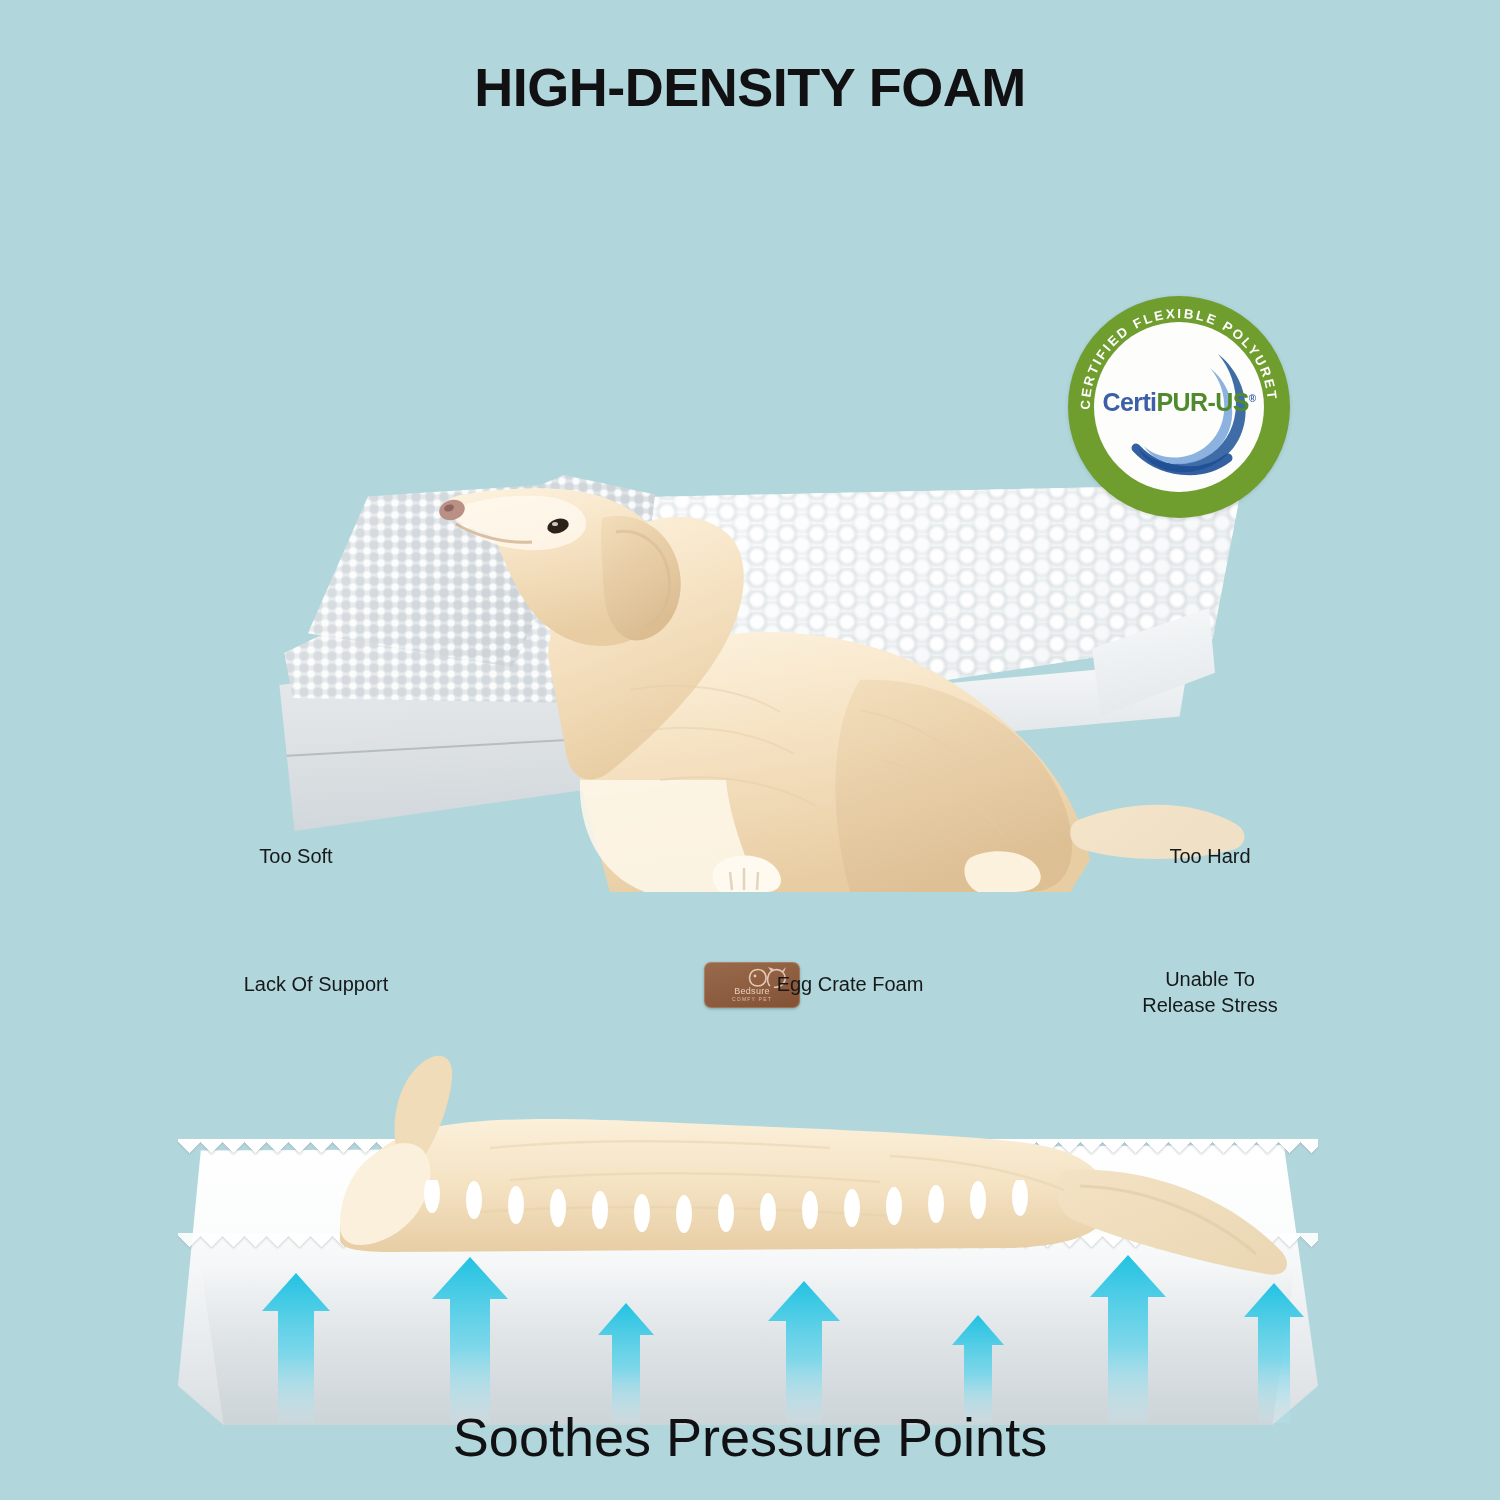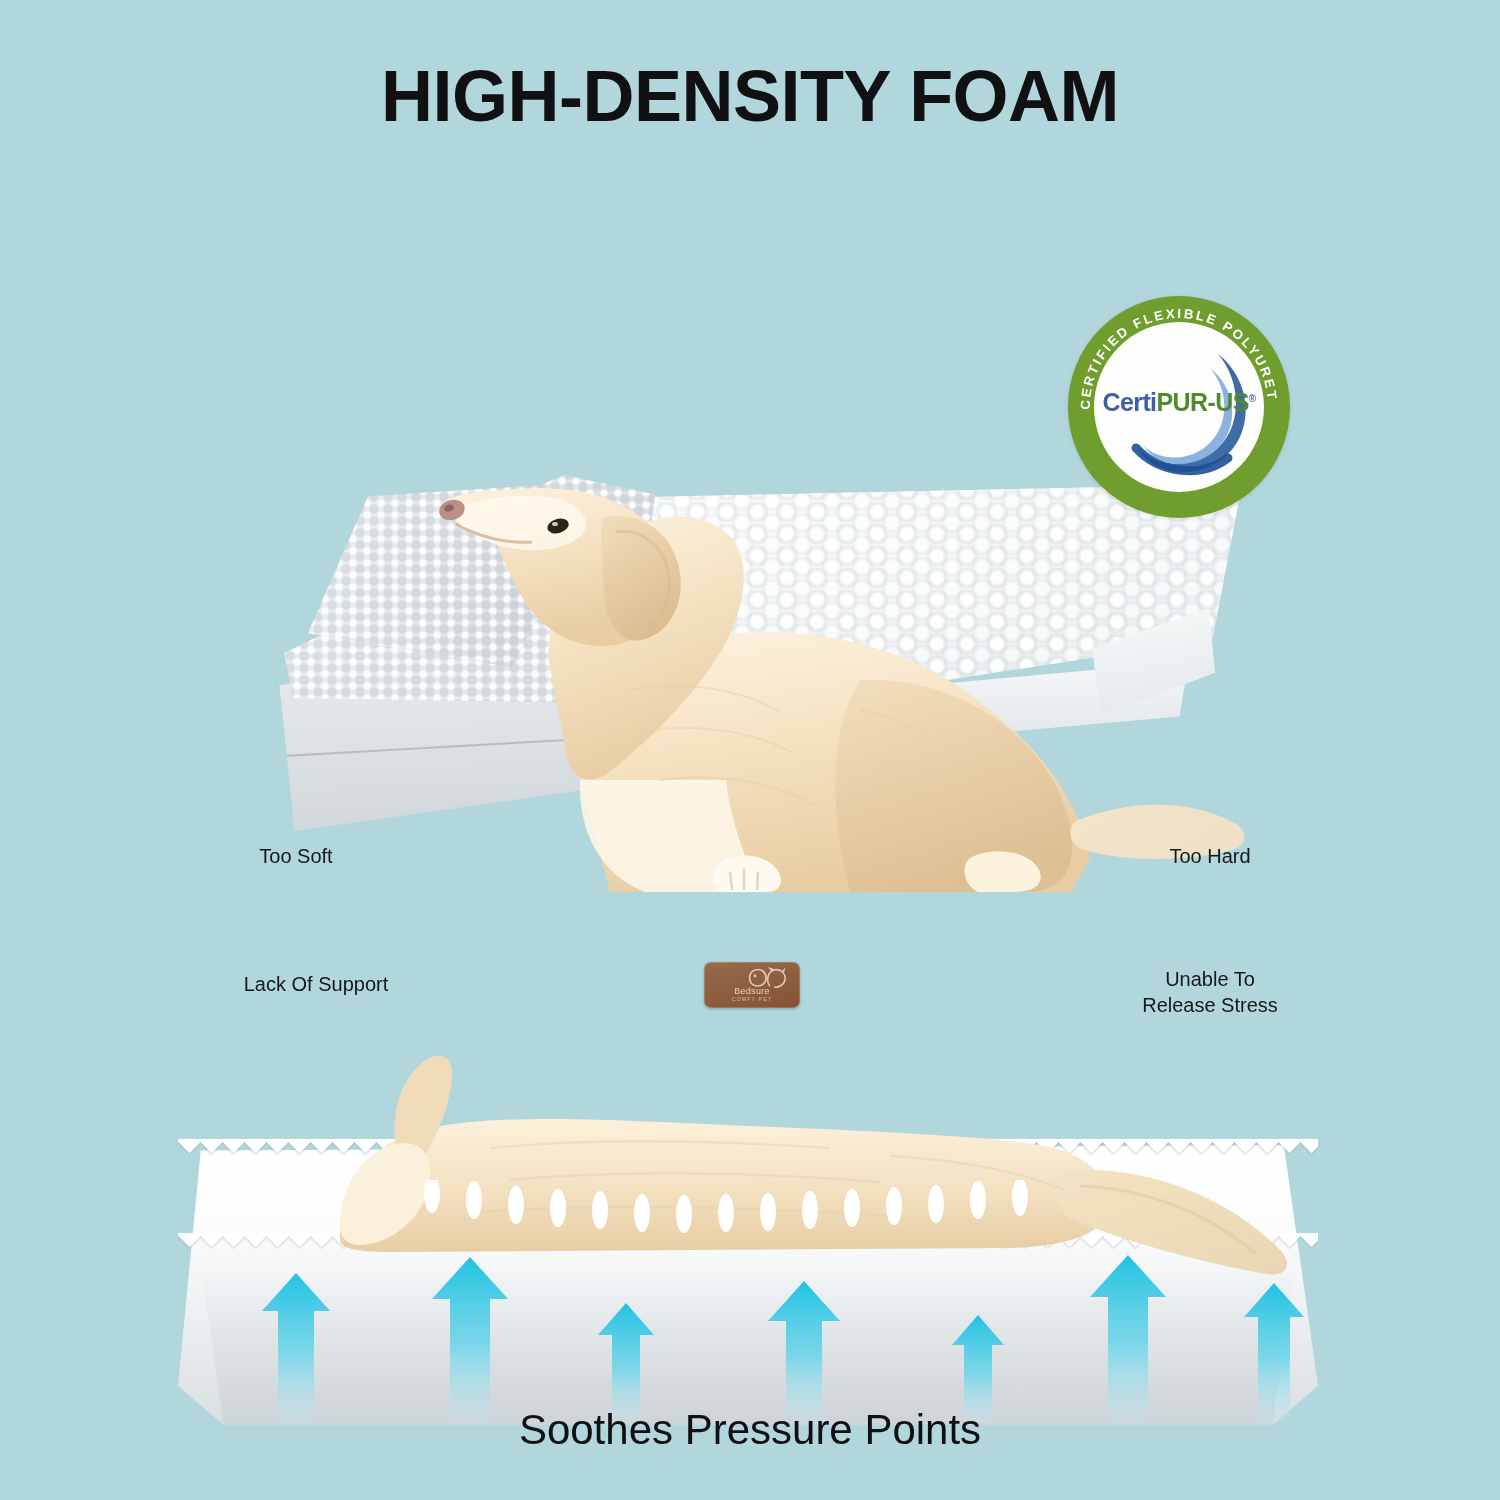--- a/index.html
+++ b/index.html
@@ -10,21 +10,21 @@
     position:relative;
     overflow:hidden;
   }
 
   
   .headline {
     position:absolute; left:0; top:58px; width:1500px;
     text-align:center;
     color:#111113;
     font-weight:700;
-    font-size:72px;
+    font-size:54px;
     line-height:1.08;
     letter-spacing:-0.5px;
   }
   .headline .ln { display:block; white-space:nowrap; }
 
   
   .hero { position:absolute; left:0; top:235px; width:1500px; height:580px; }
 
   
   .slab {
@@ -173,21 +173,21 @@
     clip-path:polygon(2% 0%, 98% 0%, 96% 100%, 4% 100%);
   }
 
   .dog-bot { position:absolute; left:190px; top:0px; width:1130px; height:260px; }
 
   .arrows { position:absolute; left:178px; top:225px; width:1140px; height:170px; }
   .pressure { position:absolute; left:420px; top:150px; width:620px; height:60px; }
 
   .caption {
     position:absolute; left:0; top:1406px; width:1500px; text-align:center;
-    color:#111113; font-size:42px; font-weight:400;
+    color:#111113; font-size:54px; font-weight:400;
   }
 </style>
 </head>
 <body>
 
 <div class="headline">
   <span class="ln">HIGH-DENSITY FOAM</span>
 </div>
 
 <div class="hero">
@@ -319,20 +319,21 @@
     <span class="c1">Certi</span><span class="c2">PUR-US</span><sup>®</sup>
   </div>
 </div>
 
 <div class="scale">
 
   <div class="lbl-top lbl-soft-top">Too Soft</div>
   <div class="lbl-top lbl-hard-top">Too Hard</div>
 
   <div class="lbl-bot lbl-soft-bot">Lack Of Support</div>
+  <div class="lbl-bot lbl-mod-bot">Egg Crate Foam</div>
   <div class="lbl-bot lbl-hard-bot">
     <span>Unable To</span><br>
     <span>Release Stress</span>
   </div>
 </div>
 
 <div class="bottom">
 
   <div class="foam2">
     <div class="foam2-body"></div>

